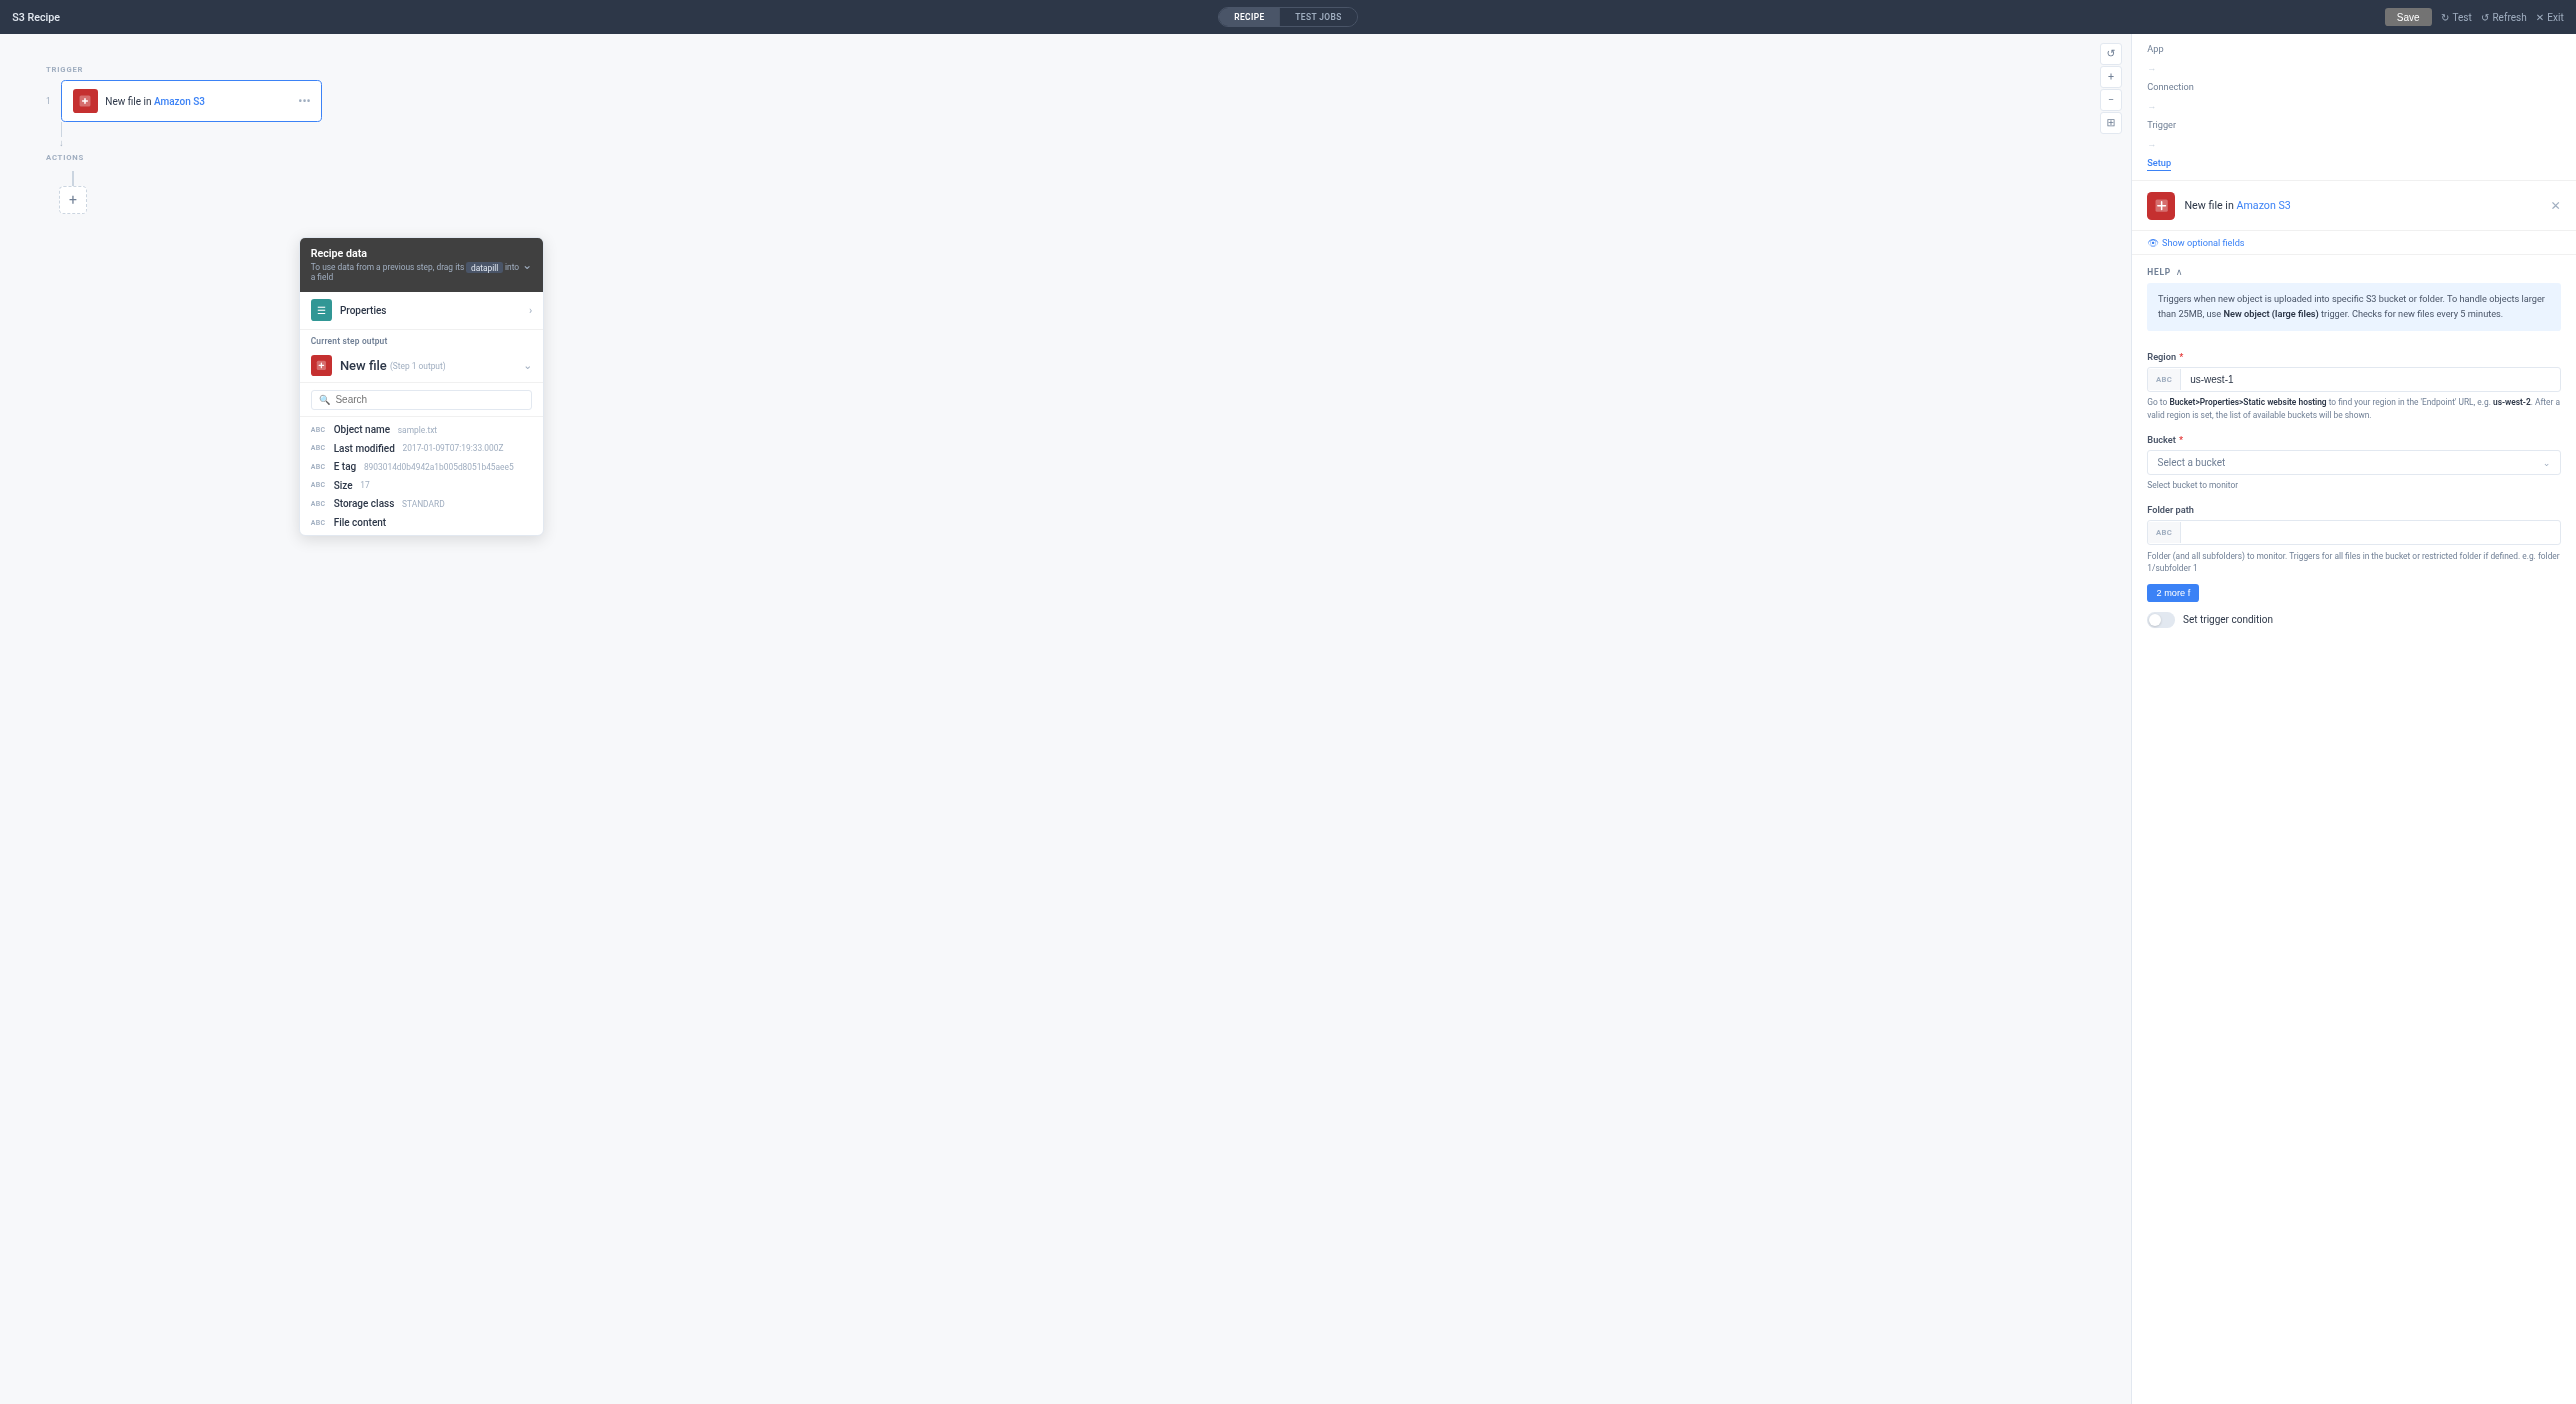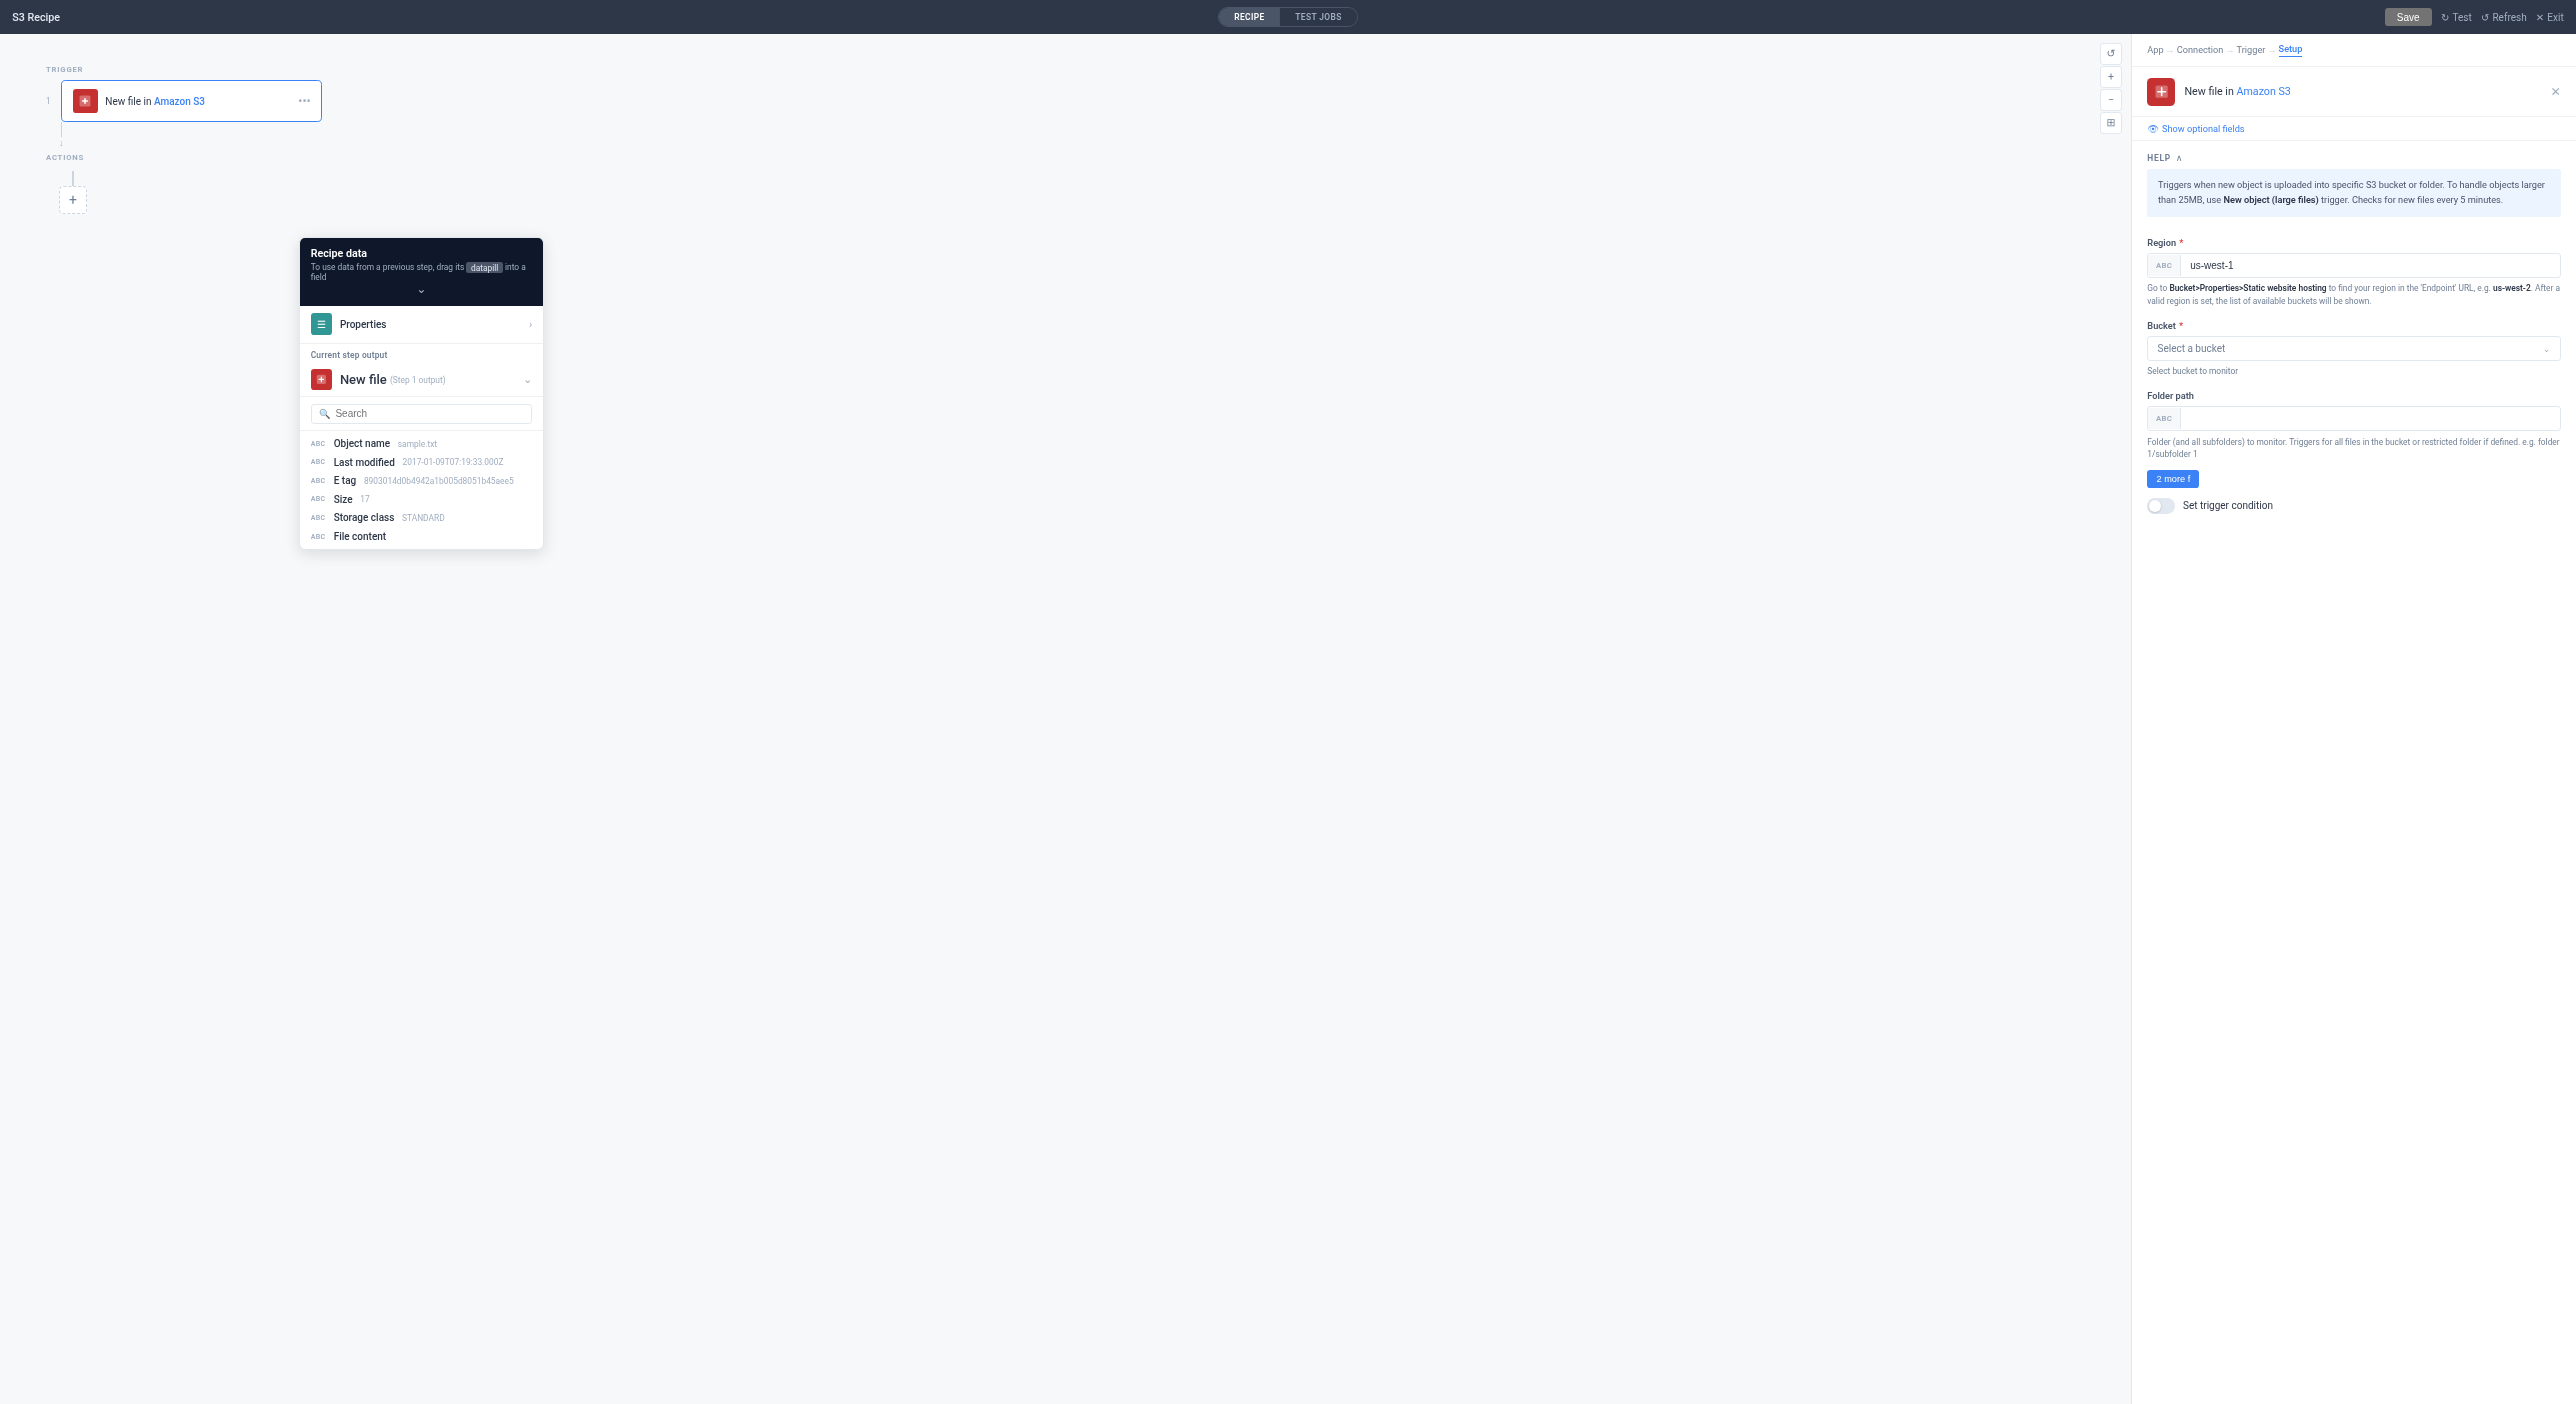--- a/index.html
+++ b/index.html
@@ -215,26 +215,25 @@
       left: 299px;
       top: 203px;
       width: 245px;
       background: #fff;
       border: 0.8px solid #e2e8f0;
       border-radius: 6.1px;
       box-shadow: 0 3.1px 15.3px rgba(0,0,0,0.12);
       overflow: hidden;
     }
     .panel-header {
-      background: #0f172a;
+      background: #404040;
       padding: 9.2px 10.7px;
       display: flex;
       justify-content: space-between;
       align-items: center;
-      flex-direction: column;
     }
     .panel-title {
       color: #fff;
       font-size: 10.7px;
       font-weight: 600;
     }
     .panel-subtitle {
       color: #a0aec0;
       font-size: 8.4px;
       margin-top: 2.3px;
@@ -366,24 +365,25 @@
       background: #fff;
       border-left: 0.8px solid #e2e8f0;
       display: flex;
       flex-direction: column;
       overflow: hidden;
     }
 
     
     .panel-nav {
       display: flex;
-      align-items: center;
+      align-items: flex-start;
       padding: 9.2px 15.3px;
       border-bottom: 0.8px solid #f0f0f0;
-      gap: 2px;
+      gap: 8px;
+      flex-direction: column;
     }
     .nav-item {
       font-size: 9.2px;
       color: #718096;
       cursor: pointer;
     }
     .nav-item.active { color: #3b82f6; border-bottom: 1.5px solid #3b82f6; padding-bottom: 1.5px; font-weight: 500; }
     .nav-arrow { color: #cbd5e0; font-size: 9.2px; }
 
     

